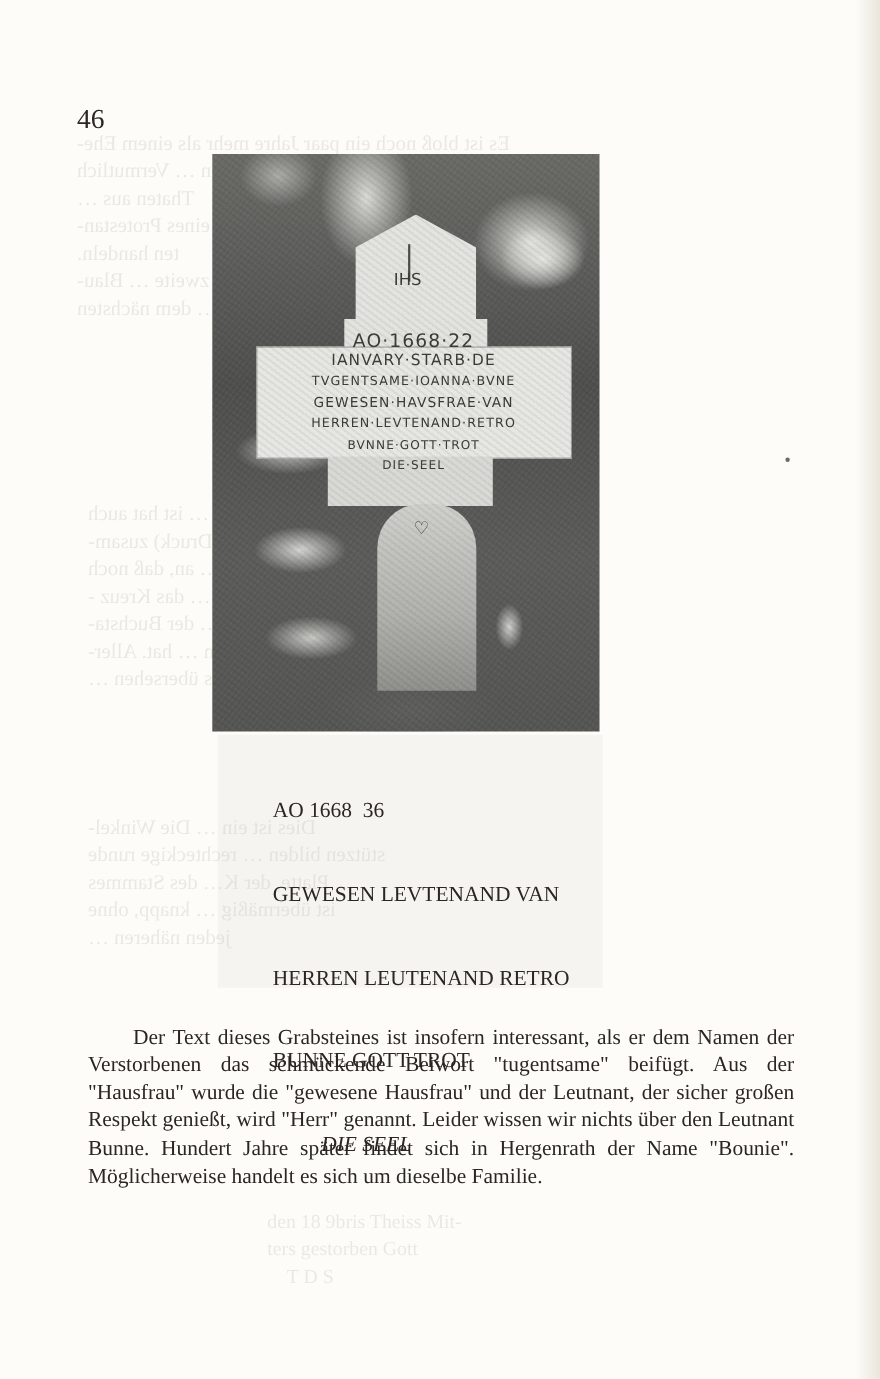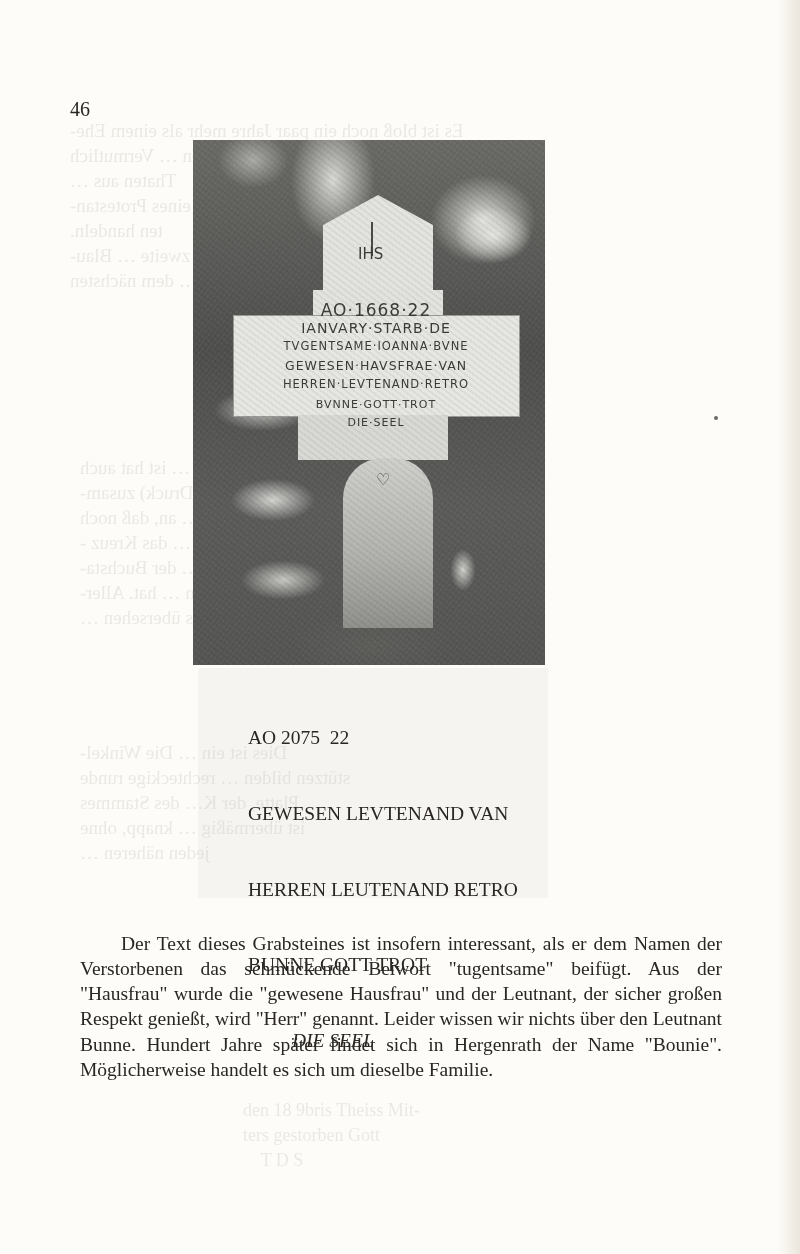--- a/index.html
+++ b/index.html
@@ -19,21 +19,21 @@
     position: absolute;
     top: 0; right: 0;
     width: 22px;
     height: 1254px;
     background: linear-gradient(to right, rgba(240,236,228,0) 0%, rgba(232,227,218,0.9) 100%);
   }
   .page-number {
     position: absolute;
     left: 70px;
     top: 97px;
-    font-size: 20px;
+    font-size: 25px;
     line-height: 24px;
     color: #2a2622;
   }
   
   .showthrough {
     position: absolute;
     color: rgba(60,55,50,0.10);
     font-size: 19px;
     line-height: 25px;
     white-space: pre;
@@ -241,21 +241,21 @@
   <div class="stone-text" style="top:218px;font-size:12.5px;">GEWESEN·HAVSFRAE·VAN</div>
   <div class="stone-text" style="top:237px;font-size:11.5px;">HERREN·LEVTENAND·RETRO</div>
   <div class="stone-text" style="top:258px;font-size:11px;">BVNNE·GOTT·TROT</div>
   <div class="stone-text" style="top:276px;font-size:11px;">DIE·SEEL</div>
 
   <div class="heart">♡</div>
   <div class="grain"></div>
 </div>
 
 <div class="inscription">
-  <span class="line">AO 2075  22</span>
+  <span class="line">AO 1668  36</span>
   <span class="line">GEWESEN LEVTENAND VAN</span>
   <span class="line">HERREN LEUTENAND RETRO</span>
   <span class="line">BUNNE GOTT TROT</span>
   <span class="line indent">DIE SEEL</span>
   
 </div>
 
 <p class="body-text">Der Text dieses Grabsteines ist insofern interessant, als er dem Namen der Verstorbenen das schmückende Beiwort "tu­gentsame" beifügt. Aus der "Hausfrau" wurde die "gewesene Hausfrau" und der Leutnant, der sicher großen Respekt genießt, wird "Herr" genannt. Leider wissen wir nichts über den Leut­nant Bunne. Hundert Jahre später findet sich in Hergenrath der Name "Bounie". Möglicherweise handelt es sich um dieselbe Familie.</p>
 
 <div class="speck" style="left:714px;top:416px;"></div>

